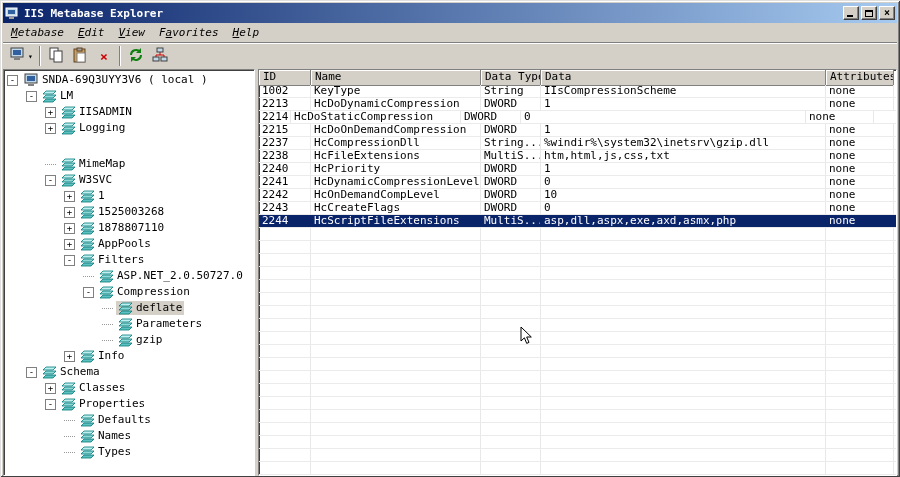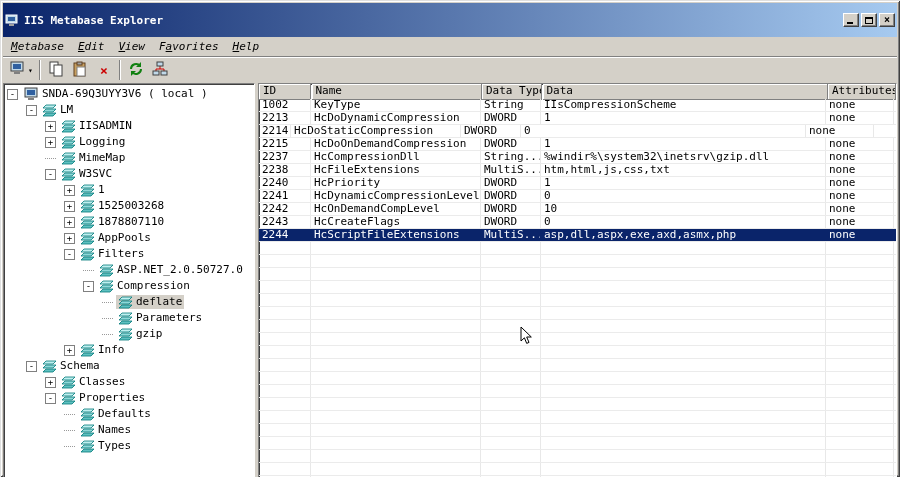--- a/index.html
+++ b/index.html
@@ -3,21 +3,21 @@
 <meta charset="utf-8">
 <style>
   * { margin:0; padding:0; box-sizing:border-box; }
   html,body { width:900px; height:477px; overflow:hidden; }
   body { font-family:"DejaVu Sans Mono","Liberation Mono",monospace; font-size:11px; color:#000; background:#D4D0C8; }
 
   .window { position:relative; width:900px; height:477px; background:#D4D0C8; padding:3px;
     box-shadow: inset 1px 1px 0 #DFDFDF, inset -1px -1px 0 #404040, inset 2px 2px 0 #FFFFFF, inset -2px -2px 0 #808080; }
 
   
-  .titlebar { height:34px; background:linear-gradient(to right,#0A246A,#A6CAF0);
+  .titlebar { height:20px; background:linear-gradient(to right,#0A246A,#A6CAF0);
     display:flex; align-items:center; padding:4px 2px; }
   .app-icon { width:16px; height:14px; display:inline-flex; align-items:center; }
   .title { color:#FFFFFF; font-weight:bold; margin-left:3px; white-space:nowrap; }
   .win-buttons { margin-left:auto; display:flex; gap:2px; }
   .winbtn { width:16px; height:14px; background:#D4D0C8; position:relative;
     border:1px solid; border-color:#FFFFFF #404040 #404040 #FFFFFF;
     box-shadow: inset -1px -1px 0 #808080; display:flex; align-items:center; justify-content:center;
     font-size:10px; line-height:10px; font-weight:bold; cursor:default; }
   .min-glyph { position:absolute; left:3px; bottom:2px; width:6px; height:2px; background:#000; }
   .max-glyph { width:8px; height:7px; border:1px solid #000; border-top-width:2px; }
@@ -48,21 +48,21 @@
   .tree-row { height:16px; display:flex; align-items:center; white-space:nowrap; }
   .expander { width:11px; height:11px; background:#FFFFFF; border:1px solid #808080;
     font-size:9px; line-height:9px; text-align:center; flex:0 0 auto; margin-right:3px; }
   .dash { width:11px; height:0; border-top:1px dotted #999; flex:0 0 auto; margin-right:3px; }
   .node { display:inline-flex; align-items:center; padding:0 2px; }
   .node.sel { background:#D4D0C8; }
   .ticon { display:inline-flex; margin-right:3px; flex:0 0 auto; }
   .tlabel { line-height:14px; }
 
   
-  .list-header { display:flex; height:15px; flex:0 0 auto;justify-content:space-between; }
+  .list-header { display:flex; height:15px; flex:0 0 auto; }
   .hcell { height:16px; line-height:14px; background:#D4D0C8; padding:0 4px; white-space:nowrap; overflow:hidden;
     border-right:1px solid #808080; border-bottom:1px solid #808080;
     box-shadow: inset 1px 1px 0 #FFFFFF; flex:0 0 auto; }
   .trow { display:flex; height:13px; border-bottom:1px solid #EBEBEB; }
   .tcell { height:12px; line-height:12px; padding:0 3px; white-space:nowrap; overflow:hidden;
     border-right:1px solid #E8E8E8; flex:0 0 auto; }
   .trow.sel { background:#0A246A; color:#FFFFFF; }
   .trow.sel .tcell { border-right-color:#0A246A; }
 
   
@@ -205,21 +205,21 @@
             <span class="ticon">
               <svg width="15" height="13" viewBox="0 0 15 13">
                 <polygon points="4,1 14,1 11,4 1,4" fill="#BFEFEF" stroke="#007878" stroke-width="0.8"></polygon>
                 <polygon points="4,5 14,5 11,8 1,8" fill="#8FD8D8" stroke="#007878" stroke-width="0.8"></polygon>
                 <polygon points="4,9 14,9 11,12 1,12" fill="#5FC0C0" stroke="#007878" stroke-width="0.8"></polygon>
               </svg>
             </span>
             <span class="tlabel">Logging</span>
           </span>
         </div>
-        <div class="tree-row" style="padding-left: 41px;">
+        <div class="tree-row" style="padding-left: 41px; margin-top: 20px;">
           <span class="dash"></span>
           <span class="node">
             <span class="ticon">
               <svg width="15" height="13" viewBox="0 0 15 13">
                 <polygon points="4,1 14,1 11,4 1,4" fill="#BFEFEF" stroke="#007878" stroke-width="0.8"></polygon>
                 <polygon points="4,5 14,5 11,8 1,8" fill="#8FD8D8" stroke="#007878" stroke-width="0.8"></polygon>
                 <polygon points="4,9 14,9 11,12 1,12" fill="#5FC0C0" stroke="#007878" stroke-width="0.8"></polygon>
               </svg>
             </span>
             <span class="tlabel">MimeMap</span>

